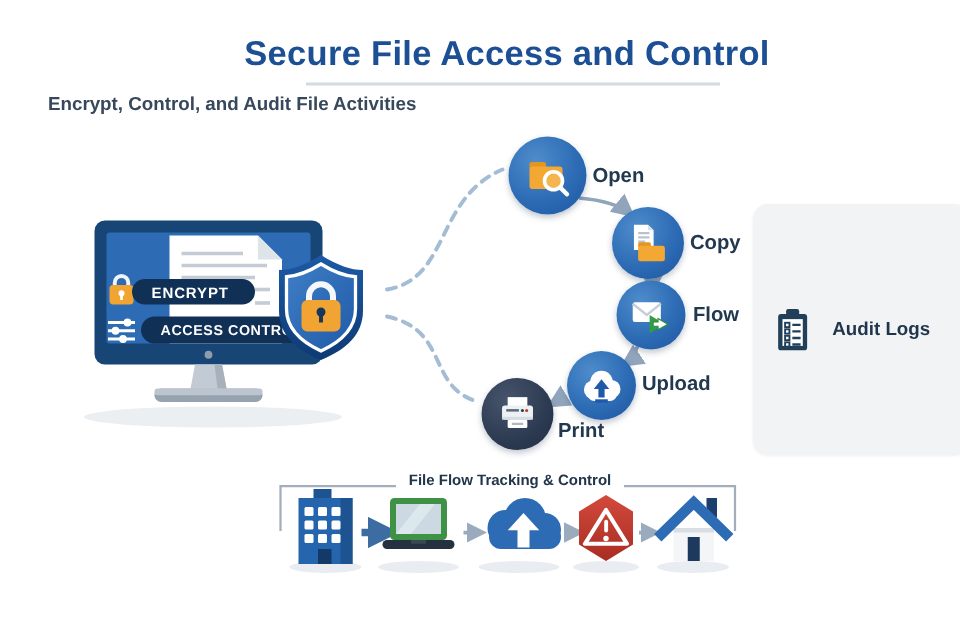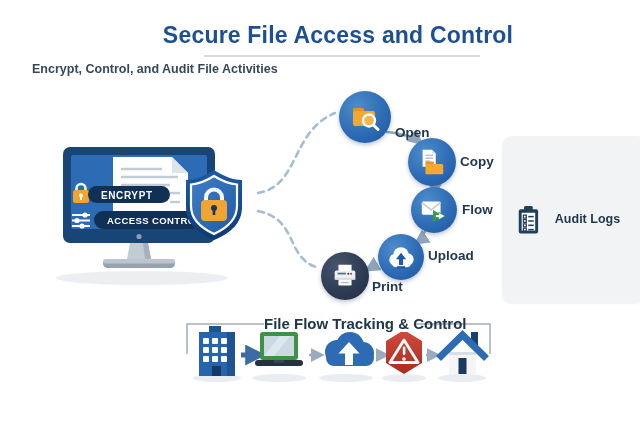--- a/index.html
+++ b/index.html
@@ -19,36 +19,36 @@
   .node{position:absolute;border-radius:50%;display:flex;align-items:center;justify-content:center;
     background:radial-gradient(circle at 35% 30%,#4e8ccb,#2d6cb5 55%,#1e54a0);
     box-shadow:0 2px 4px rgba(25,45,75,.28);}
   .node-open{left:307px;top:91px;width:52px;height:52px;}
   .node-copy{left:376px;top:138px;width:48px;height:48px;}
   .node-send{left:379px;top:187px;width:46px;height:46px;}
   .node-upload{left:346px;top:234px;width:46px;height:46px;}
   .node-print{left:289px;top:252px;width:48px;height:48px;
     background:radial-gradient(circle at 35% 30%,#46546c,#2c3a52 60%,#222e42);}
   .node-label{position:absolute;font-size:13.5px;font-weight:700;color:#22384f;white-space:nowrap;}
-  .lbl-open{left:363px;top:125px;}
+  .lbl-open{left:363px;top:109px;}
   .lbl-copy{left:428px;top:154px;}
   .lbl-send{left:430px;top:202px;}
   .lbl-upload{left:396px;top:248px;}
   .lbl-print{left:340px;top:279px;text-align:center;}
   
   .panel{position:absolute;left:470px;top:136px;width:144px;height:167px;
     background:#f1f3f5;border-radius:10px;display:flex;flex-direction:column;
     box-shadow:0 1px 2px rgba(40,60,90,.08);}
   .panel-row{flex:1;display:flex;align-items:center;gap:10px;padding:0 10px;}
   .panel-row + .panel-row{border-top:1.5px dashed #d5dbe1;flex-direction:column;}
   .panel-label{font-size:12.5px;font-weight:700;color:#1f354b;line-height:1.2;width:84px;}
   
   .bottom-svg{position:absolute;left:140px;top:316px;}
   .bottom-title{position:absolute;left:232px;top:315px;width:152px;text-align:center;
-    font-size:15px;font-weight:700;color:#21364c;background:#fff;white-space:nowrap;}
+    font-size:10px;font-weight:700;color:#21364c;background:#fff;white-space:nowrap;}
 </style>
 </head>
 <body>
 
 <div class="canvas">
 
   <div class="hdr-title">Secure File Access and Control</div>
   <div class="hdr-divider"></div>
   <div class="hdr-sub">Encrypt, Control, and Audit File Activities</div>
 

